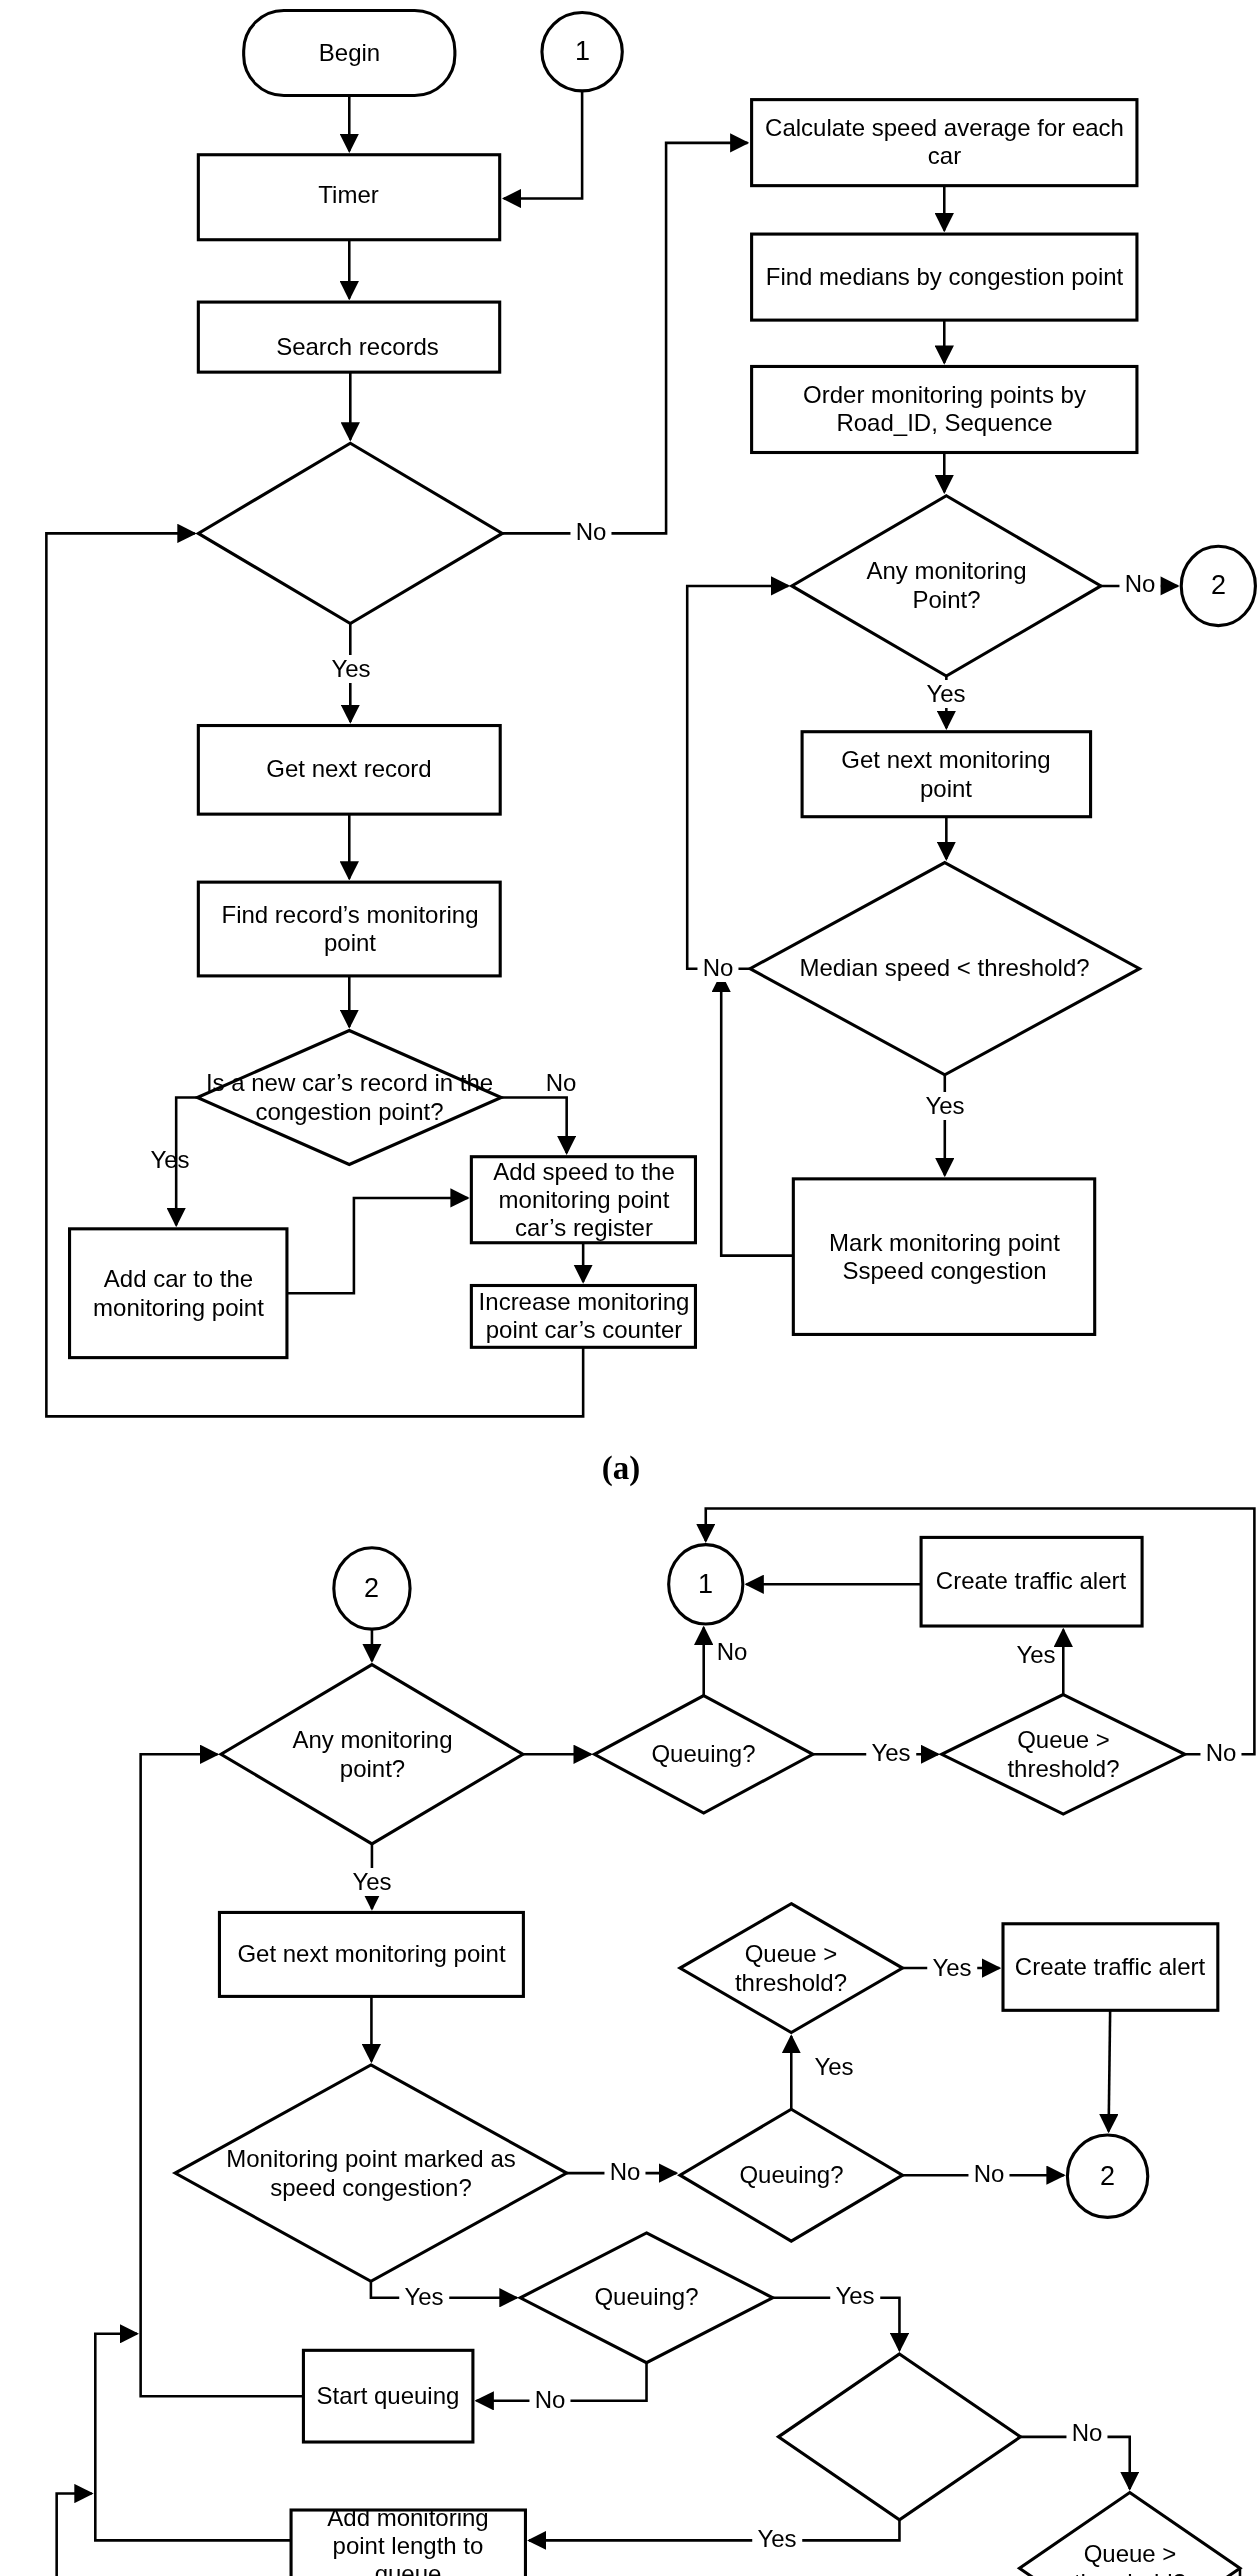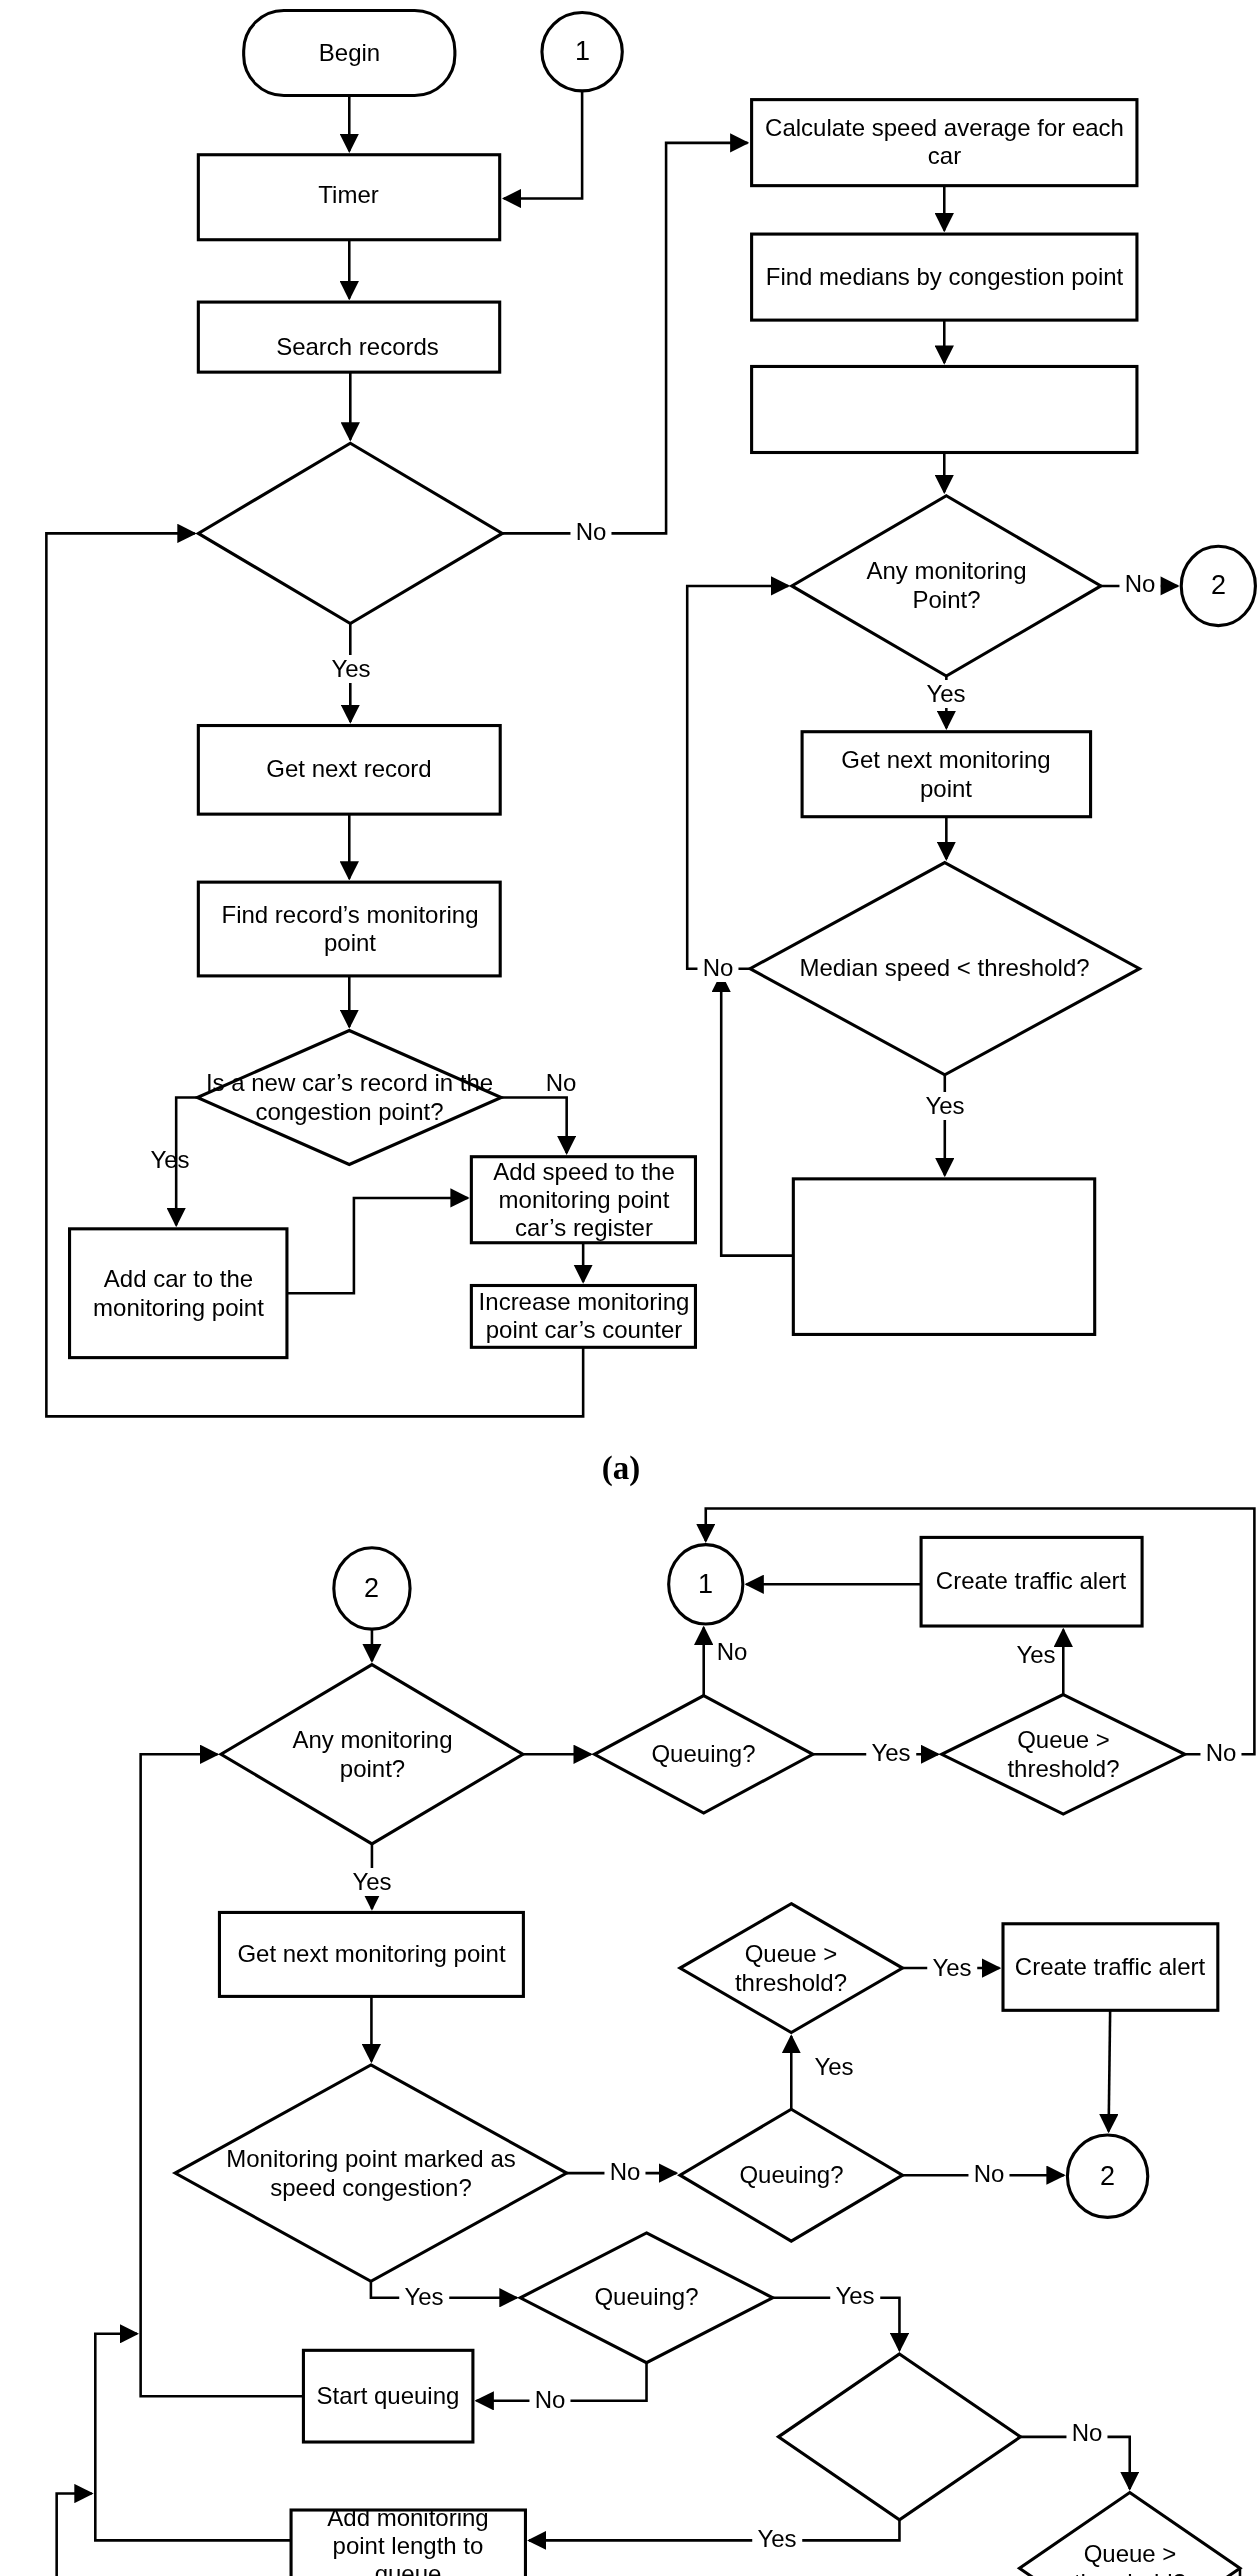--- a/index.html
+++ b/index.html
@@ -123,24 +123,26 @@
     <polyline points="589,4651 273,4651 273,3405 422,3405" marker-end="url(#arr)"></polyline>
   </g>
 </svg>
 
 <div class="node-label" style="left:244px;top:10.3px;width:211px;height:85px">Begin</div>
 <div class="conn-label" style="left:562px;top:31px;width:41px;height:41px">1</div>
 <div class="node-label" style="left:198px;top:155px;width:301px;height:81px">Timer</div>
 <div class="node-label" style="left:198px;top:312px;width:319px;height:70px">Search records</div>
 <div class="node-label" style="left:762px;top:99px;width:365px;height:86px">Calculate speed average for each car</div>
 <div class="node-label" style="left:762px;top:234px;width:365px;height:86px">Find medians by congestion point</div>
+<div class="node-label" style="left:762px;top:366px;width:365px;height:86px">Order monitoring points by Road_ID, Sequence</div>
 <div class="node-label" style="left:833px;top:534px;width:227px;height:103px">Any monitoring Point?</div>
 <div class="conn-label" style="left:1198px;top:565px;width:41px;height:41px">2</div>
 <div class="node-label" style="left:812px;top:732px;width:268px;height:85px">Get next monitoring point</div>
 <div class="node-label" style="left:785px;top:917px;width:319px;height:103px">Median speed &lt; threshold?</div>
+<div class="node-label" style="left:804px;top:1179px;width:281px;height:156px">Mark monitoring point Sspeed congestion</div>
 <div class="node-label" style="left:198px;top:725px;width:302px;height:89px">Get next record</div>
 <div class="node-label" style="left:205px;top:882px;width:290px;height:94px">Find record’s monitoring point</div>
 <div class="node-label" style="left:200px;top:1046px;width:299px;height:103px">Is a new car’s record in the congestion point?</div>
 <div class="node-label" style="left:76px;top:1229px;width:205px;height:129px">Add car to the monitoring point</div>
 <div class="node-label" style="left:478px;top:1157px;width:212px;height:86px">Add speed to the monitoring point car’s register</div>
 <div class="node-label" style="left:478px;top:1285px;width:212px;height:62px">Increase monitoring point car’s counter</div>
 <div class="panel-label" style="left:621px;top:1468px">(a)</div>
 
 <div class="edge-label" style="left:351px;top:669px">Yes</div>
 <div class="edge-label" style="left:591px;top:532px">No</div>

